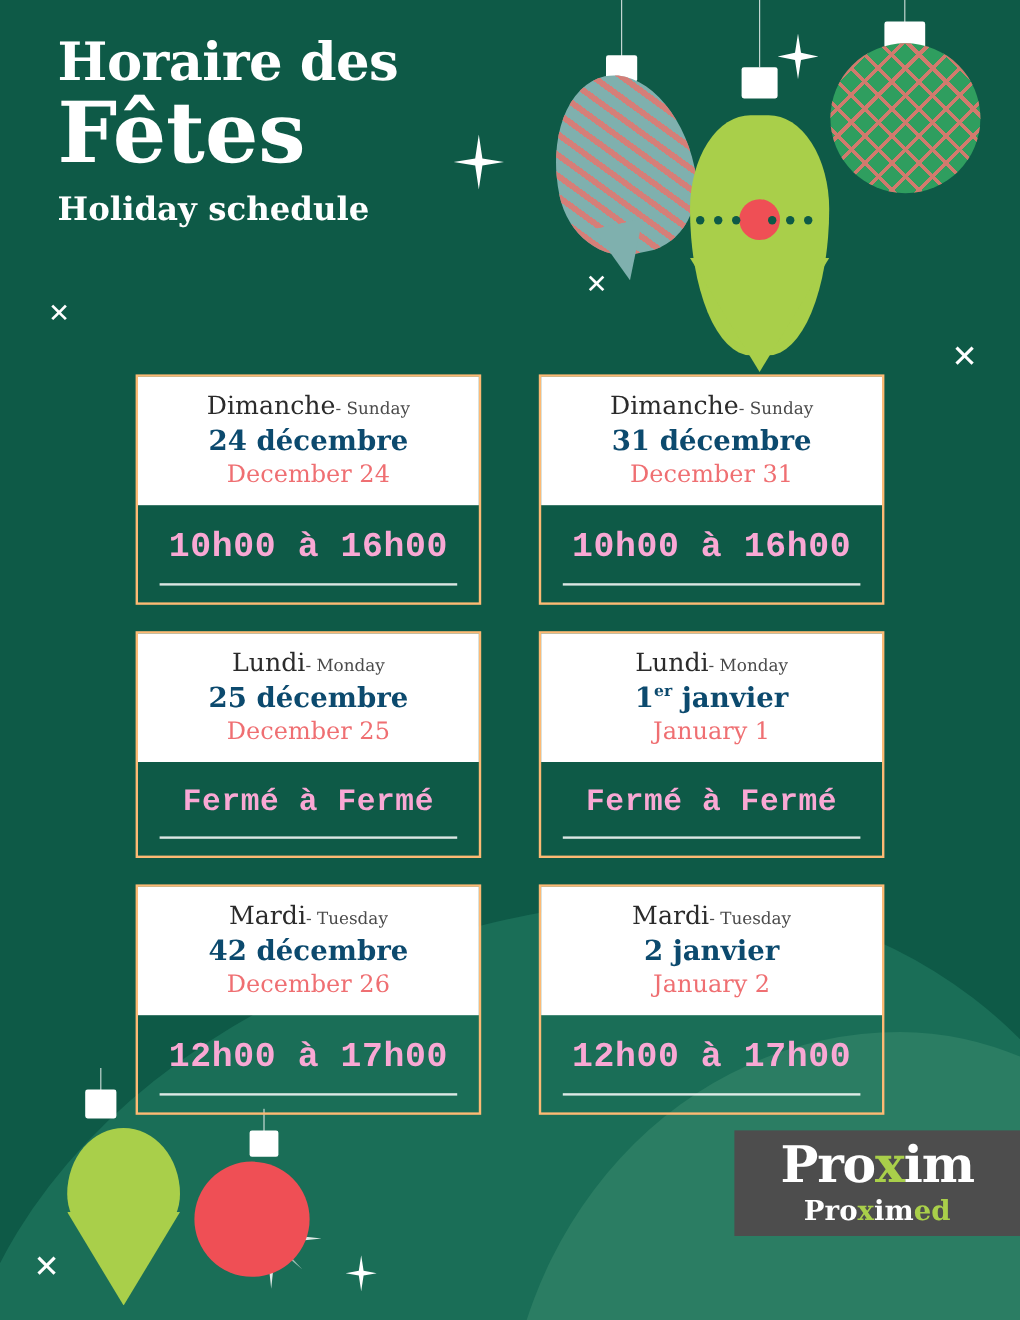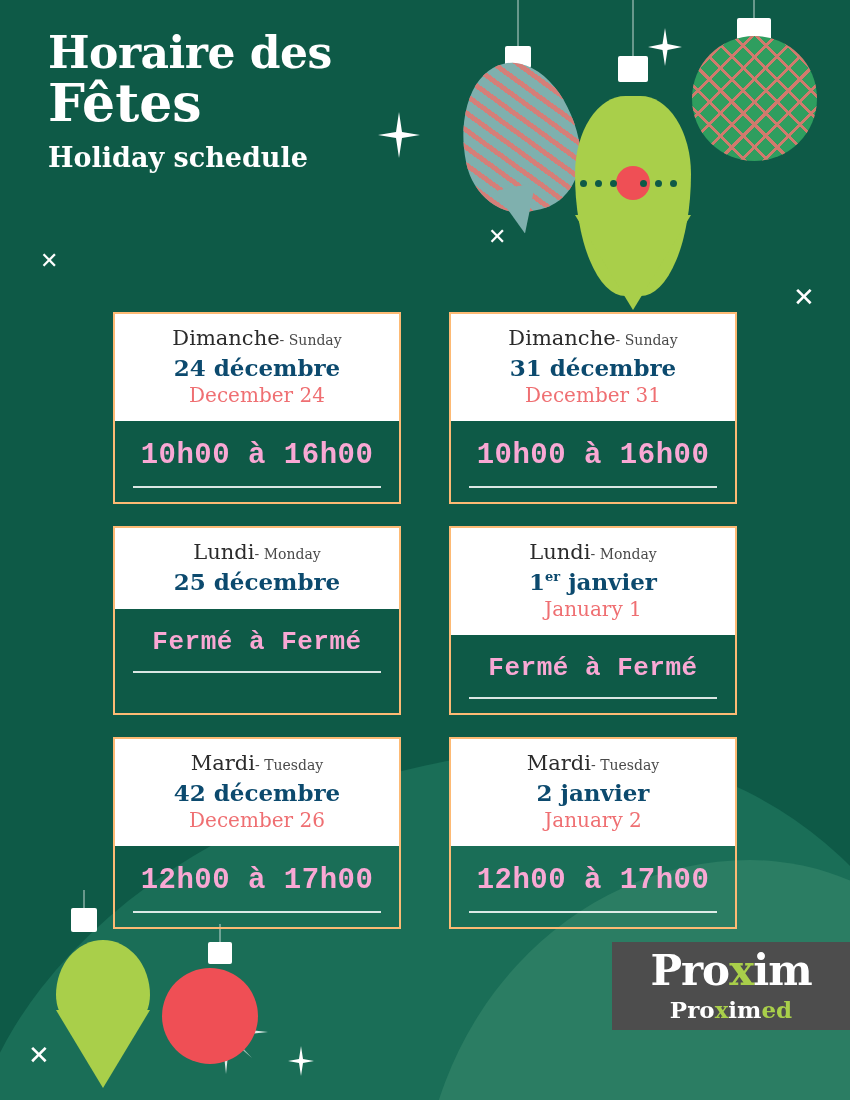--- a/index.html
+++ b/index.html
@@ -38,21 +38,21 @@
     font-family: "DejaVu Serif", serif;
     font-weight: bold;
     font-size: 44px;
     color: #ffffff;
     letter-spacing: -0.5px;
     line-height: 1.05;
   }
   .title-2 {
     font-family: "DejaVu Serif", serif;
     font-weight: bold;
-    font-size: 52px;
+    font-size: 70px;
     color: #ffffff;
     line-height: 0.95;
     margin-top: 2px;
   }
   .title-sub {
     font-family: "DejaVu Serif", serif;
     font-weight: bold;
     font-size: 27px;
     color: #ffffff;
     margin-top: 14px;
@@ -334,20 +334,21 @@
       </div>
     </div>
 
     <div class="card">
       <div class="card-top">
         <div class="day-line">
           <span class="day-fr">Lundi</span>
           <span class="day-en">- </span><span class="day-en">Monday</span>
         </div>
         <span class="date-fr"><span>25 décembre</span></span>
+        <span class="date-en">December 25</span>
       </div>
       <div class="card-bottom">
         <div class="hours closed">Fermé à Fermé</div>
         <div class="rule"></div>
       </div>
     </div>
 
     <div class="card">
       <div class="card-top">
         <div class="day-line">

